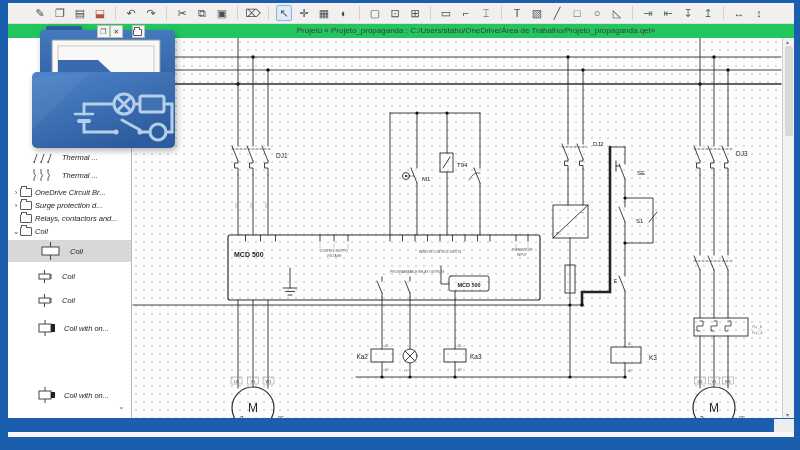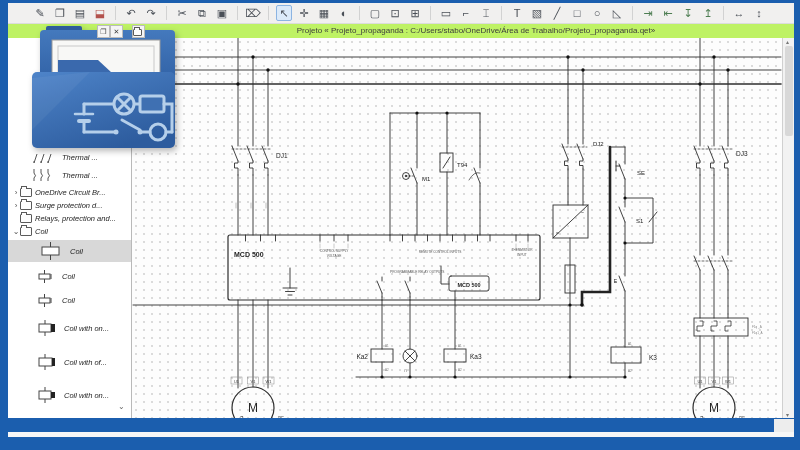--- a/index.html
+++ b/index.html
@@ -11,21 +11,21 @@
   
   #tb1{left:8px;top:3px;width:786px;height:21px;background:#f1f0ef;border-bottom:1px solid #dcdcdc;
        display:flex;align-items:center;padding-left:24px;box-sizing:border-box;gap:4px;}
   .tbi{width:16px;height:16px;display:flex;align-items:center;justify-content:center;
        font-size:11px;color:#4a4f57;border-radius:2px;flex:0 0 auto;}
   .tbi.red{color:#b3524d;}
   .tbi.grn{color:#4d7d52;}
   .tbi.sel{background:#dcEaf9;background:#dceaf9;border:1px solid #8cb4e2;width:14px;height:14px;}
   .tsep{width:1px;height:14px;background:#d2d2d2;margin:0 3px;flex:0 0 auto;}
   
-  #tb2{left:8px;top:24px;width:786px;height:14px;background:#bef264;border-bottom:1px solid #d8d8d8;}
+  #tb2{left:8px;top:24px;width:786px;height:14px;background:#22c55e;border-bottom:1px solid #d8d8d8;}
   #proj-title{position:absolute;left:160px;right:10px;top:0;height:14px;line-height:14px;
       text-align:center;font-size:8px;color:#3c3c3c;white-space:nowrap;overflow:hidden;}
   .winctl{position:absolute;top:1px;width:11px;height:11px;background:#f5f5f5;border:1px solid #bbb;
       font-size:7px;line-height:11px;text-align:center;color:#444;z-index:26;}
   
   #sidebar{left:8px;top:38px;width:123px;height:380px;background:#ffffff;border-right:1px solid #b9b9b9;overflow:hidden;}
   .srow{position:absolute;left:0;width:123px;height:16px;display:flex;align-items:center;font-size:7.5px;color:#222;}
   .srow .chev{width:8px;margin-left:4px;color:#555;font-size:8px;text-align:center;}
   .foldic{width:10px;height:7px;border:1px solid #5a5a5a;border-radius:1px;position:relative;background:#fdfdfd;margin-right:3px;flex:0 0 auto;}
   .foldic:before{content:"";position:absolute;left:0;top:-3px;width:4px;height:2px;border:1px solid #5a5a5a;border-bottom:none;background:#fdfdfd;}
@@ -133,21 +133,21 @@
       <span class="slabel">OneDrive Circuit Br...</span>
     </div>
     <div class="srow" style="top:159px;">
       <span class="chev">›</span>
       <span class="foldic"></span>
       <span class="slabel">Surge protection d...</span>
     </div>
     <div class="srow" style="top:172px;">
       <span class="chev"></span>
       <span class="foldic"></span>
-      <span class="slabel">Relays, protection and...</span>
+      <span class="slabel">Relays, contactors and...</span>
     </div>
     <div class="srow" style="top:185px;">
       <span class="chev">⌄</span>
       <span class="foldic"></span>
       <span class="slabel">Coil</span>
     </div>
     <div class="srow sel" style="top:202px;">
       <svg class="elic ind" width="28" height="18" viewBox="0 0 28 18">
           <rect x="6" y="5" width="17" height="8" fill="#fff" stroke="#444" stroke-width="1"></rect>
           <path d="M14.5 0 V5 M14.5 13 V18" stroke="#444" stroke-width="1"></path>
@@ -168,28 +168,20 @@
         </svg>
       <span class="slabel">Coil</span>
     </div>
     <div class="srow" style="top:282px;">
       <svg class="elic ind" width="22" height="16" viewBox="0 0 22 16">
           <rect x="3" y="4" width="12" height="8" fill="#fff" stroke="#444" stroke-width="1"></rect>
           <rect x="15" y="4" width="4" height="8" fill="#222"></rect>
           <path d="M9 0 V4 M9 12 V16" stroke="#444" stroke-width="1"></path>
         </svg>
       <span class="slabel">Coil with on...</span>
-    </div>
-    <div class="srow" style="top:316px;">
-      <svg class="elic ind" width="22" height="16" viewBox="0 0 22 16">
-          <rect x="3" y="4" width="13" height="8" fill="#fff" stroke="#444" stroke-width="1"></rect>
-          <rect x="16" y="4" width="3" height="8" fill="#222"></rect>
-          <path d="M9 0 V4 M9 12 V16" stroke="#444" stroke-width="1"></path>
-        </svg>
-      <span class="slabel">Coil with of...</span>
     </div>
     <div class="srow" style="top:349px;">
       <svg class="elic ind" width="22" height="16" viewBox="0 0 22 16">
           <rect x="3" y="4" width="12" height="8" fill="#fff" stroke="#444" stroke-width="1"></rect>
           <rect x="15" y="5" width="4" height="6" fill="#222"></rect>
           <path d="M9 0 V4 M9 12 V16" stroke="#444" stroke-width="1"></path>
         </svg>
       <span class="slabel">Coil with on...</span>
     </div>
     <div id="scroll-hint">⌄</div>

